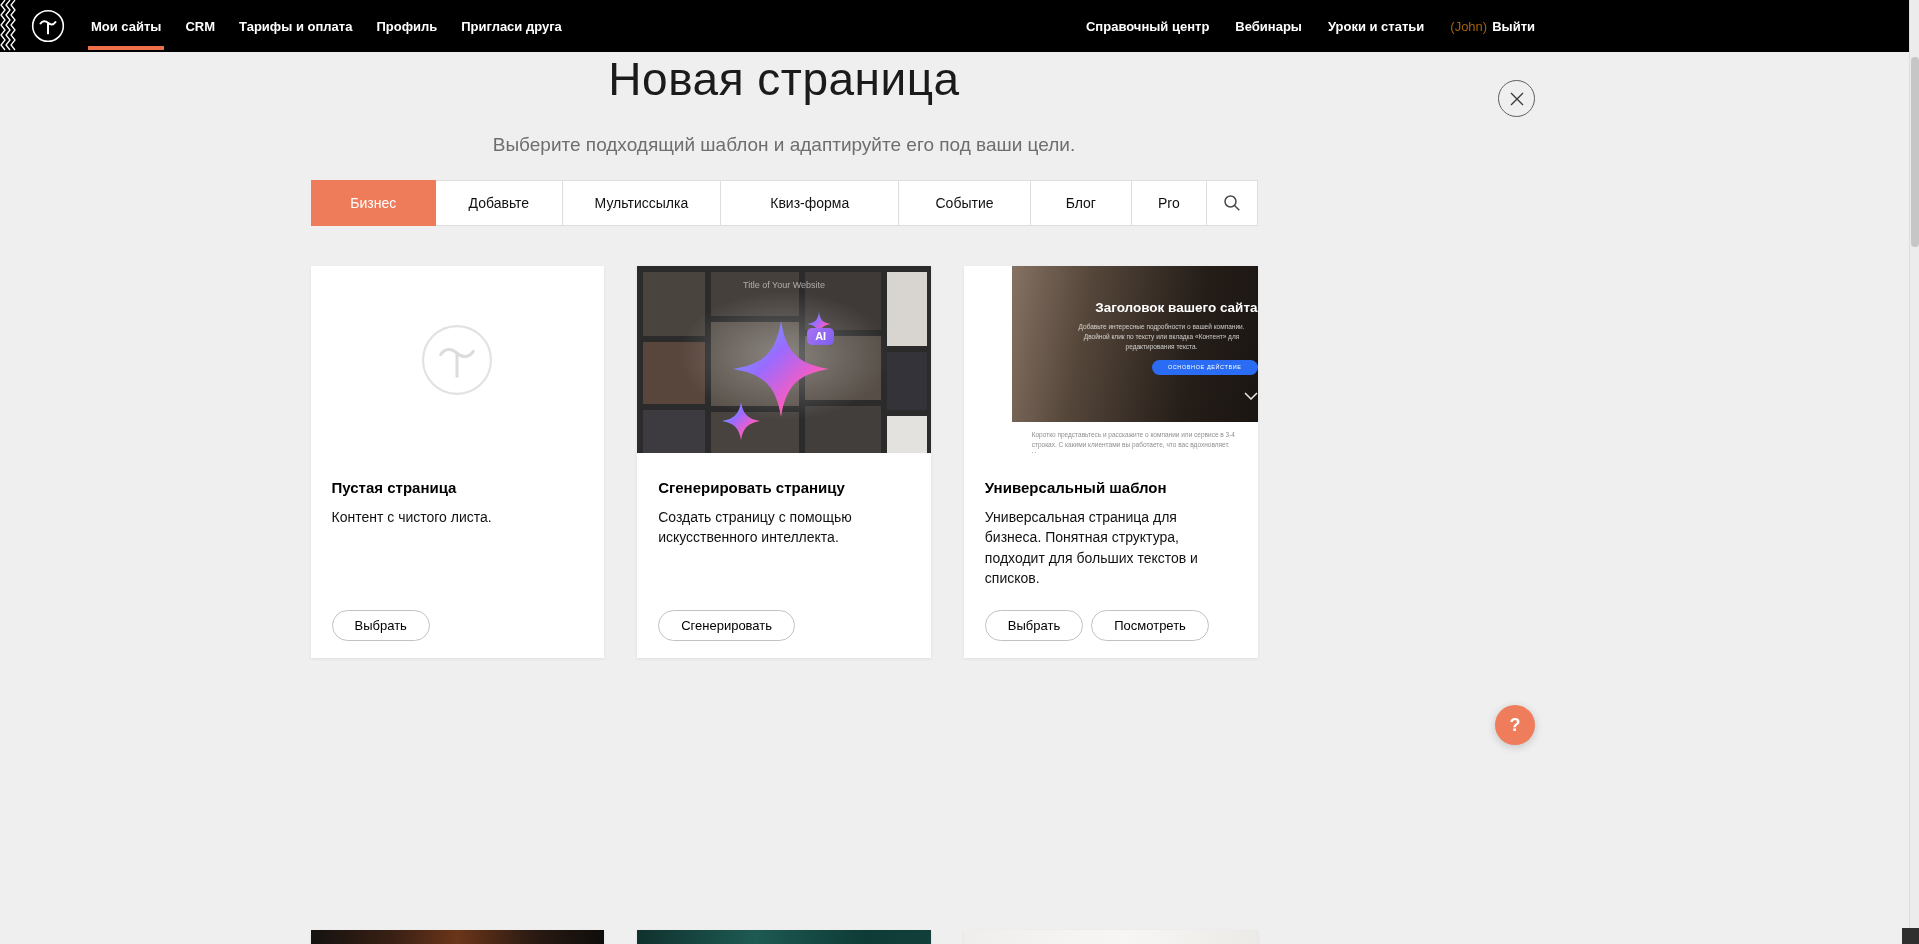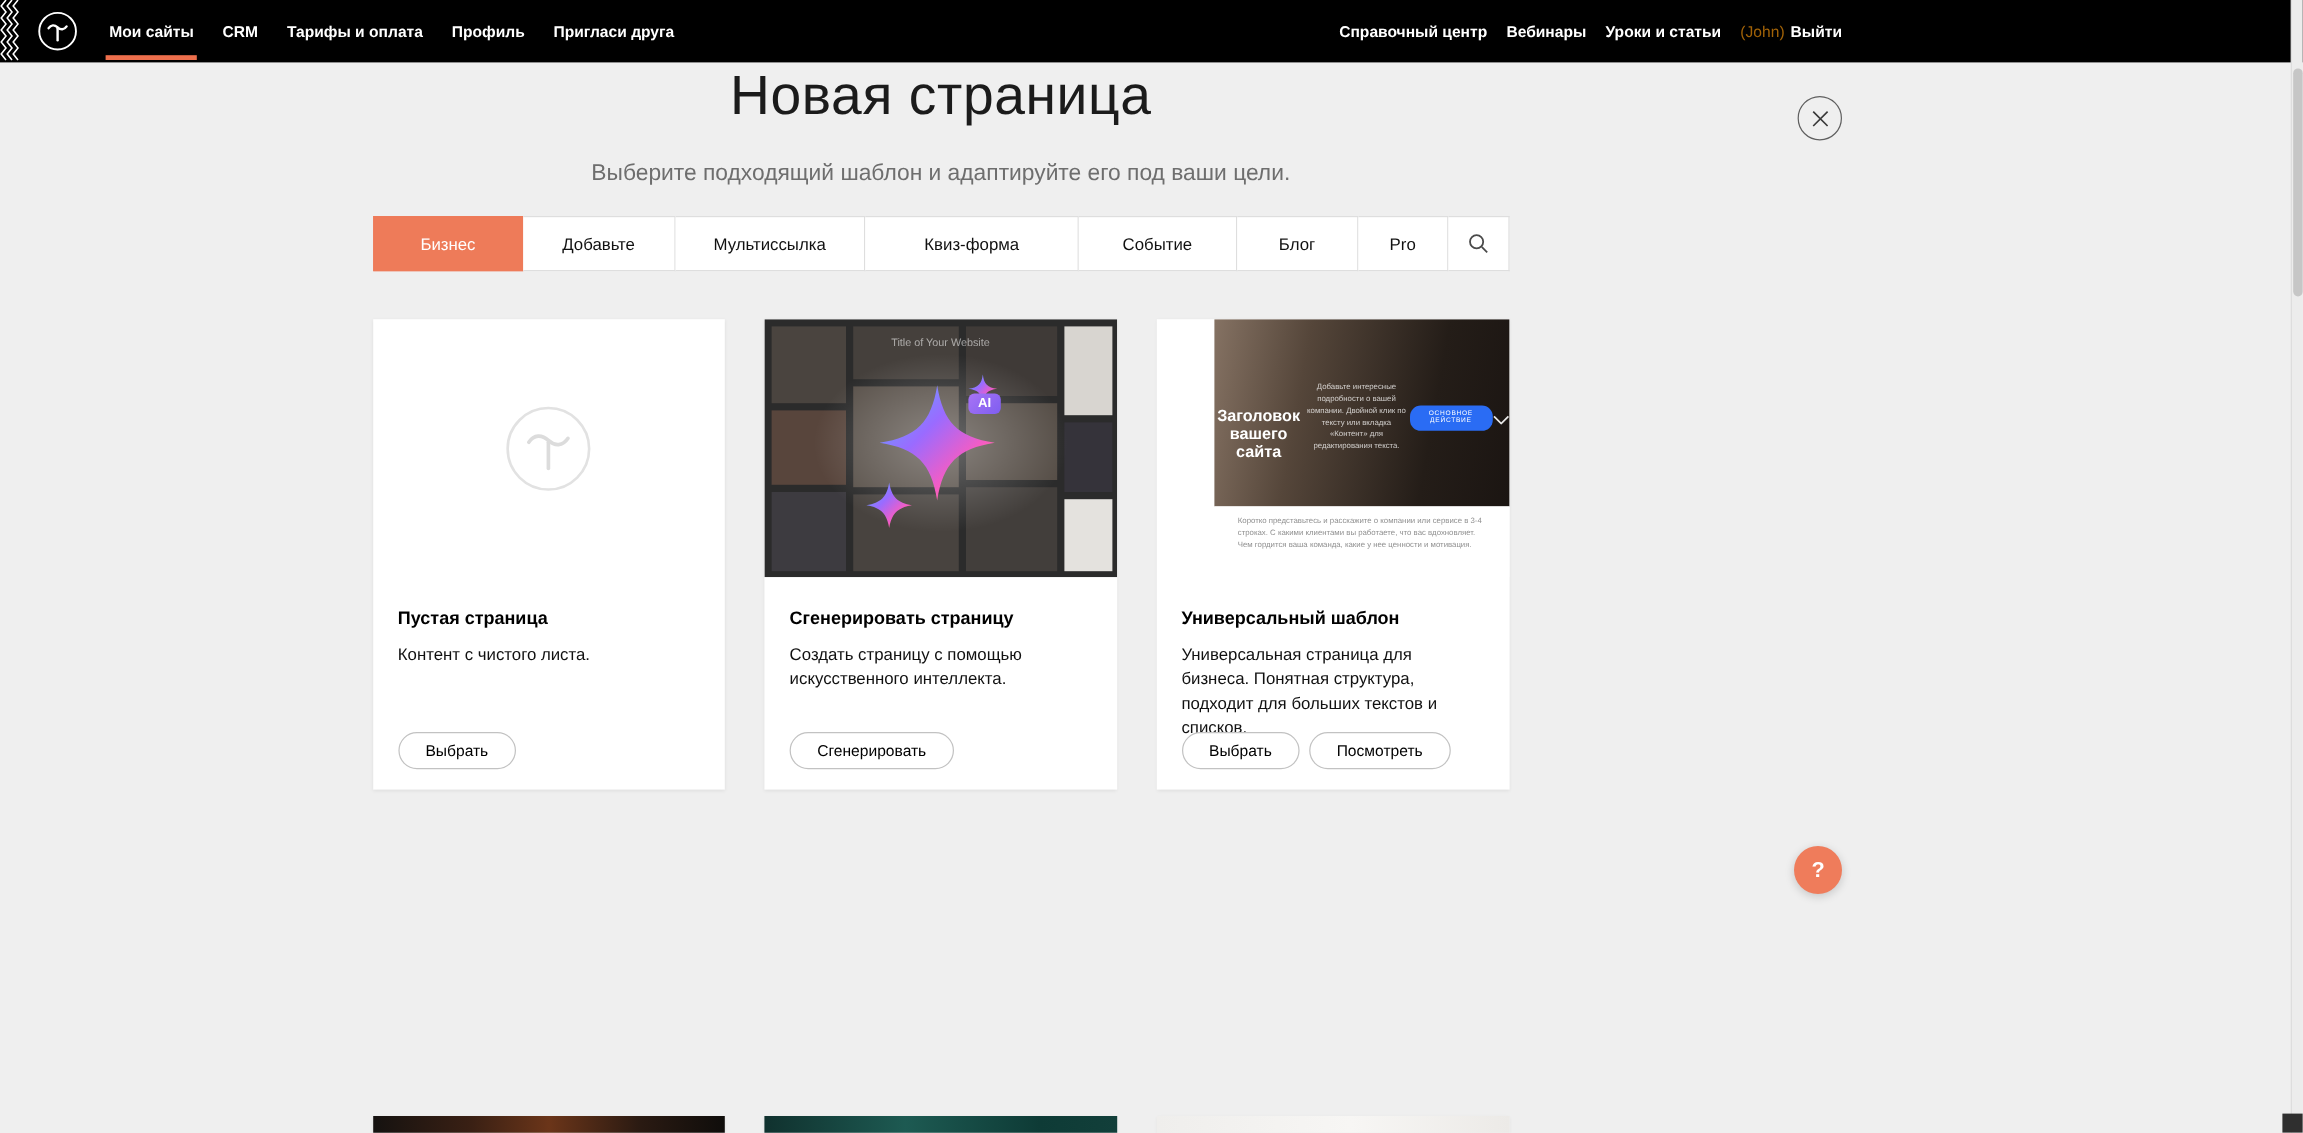--- a/index.html
+++ b/index.html
@@ -23,21 +23,21 @@
     position: relative; display: flex; align-items: center;
     padding: 0 12px; color: #fff; font-size: 13px; font-weight: 700;
     cursor: pointer; white-space: nowrap;
   }
   .nav-item.active::after {
     content: ""; position: absolute; left: 9px; right: 9px; bottom: 0;
     height: 4px; background: #ee6f4c;
   }
   .nav-right {
     position: absolute; right: 33px; top: 0; height: 52px;
-    display: flex; align-items: center; gap: 16px; margin-left: 28px;
+    display: flex; align-items: center; gap: 26px; margin-left: 28px;
   }
   .nav-right .nav-link { color: #fff; font-size: 13px; font-weight: 700; cursor: pointer; white-space: nowrap; }
   .user { display: flex; align-items: center; gap: 5px; cursor: pointer; white-space: nowrap; }
   .user-name { color: #a16207; font-size: 13px; font-weight: 400; }
   .logout { color: #fff; font-size: 13px; font-weight: 700; }
 
   
   .content { position: absolute; top: 52px; left: 0; width: 1568px; }
 
   .close-btn {
@@ -72,21 +72,21 @@
   .tab:nth-child(6) { width: 104px; }
   .tab:nth-child(7) { width: 77px; }
   .tab:nth-child(8) { width: 52px; }
 
   
   .cards { width: 947px; margin: 40px auto 0; display: flex; gap: 33px; }
   .card {
     width: 294px; height: 392px; background: #fff; position: relative;
     box-shadow: 0 1px 3px rgba(0,0,0,0.07);
   }
-  .card-image { height: 215px; position: relative; overflow: hidden; padding-left: 48px; }
+  .card-image { height: 187px; position: relative; overflow: hidden; padding-left: 48px; }
   .card-body { padding: 26px 21px 0; }
   .card-title { font-size: 15px; font-weight: 700; color: #000; }
   .card-desc { margin-top: 11px; font-size: 14px; line-height: 1.45; color: #111; }
   .card-actions { position: absolute; left: 21px; bottom: 17px; display: flex; gap: 8px; }
   .pill-btn {
     height: 31px; padding: 0 22px; border: 1px solid #c2c2c2; border-radius: 16px;
     background: #fff; font-size: 13px; color: #000; cursor: pointer;
     font-family: "Liberation Sans", sans-serif;
   }
 
@@ -111,21 +111,21 @@
   .ai-badge {
     position: absolute; left: 170px; top: 62px; padding: 2px 8px 3px;
     border-radius: 5px; background: linear-gradient(135deg, #a873f5, #7e5ef0);
     color: #fff; font-size: 11px; font-weight: 700;
   }
 
   
   .preview-top {
     height: 156px; text-align: center; color: #fff;
     background: linear-gradient(100deg, #857263 0%, #55463a 30%, #241d18 72%, #1b1512 100%);
-    display: flex; flex-direction: row; align-items: center;
+    display: flex; flex-direction: column; align-items: flex-end;
   }
   .preview-heading { margin-top: 34px; font-size: 13.5px; font-weight: 700; }
   .preview-sub {
     margin-top: 7px; width: 192px; font-size: 6.5px; line-height: 1.5;
     color: rgba(255,255,255,0.75);
   }
   .preview-btn {
     margin-top: 9px; padding: 4px 16px 5px; border: none; border-radius: 9px;
     background: #2a6cf4; color: #fff; font-size: 5.5px; letter-spacing: 0.6px;
     text-transform: uppercase; cursor: default; font-family: "Liberation Sans", sans-serif;

